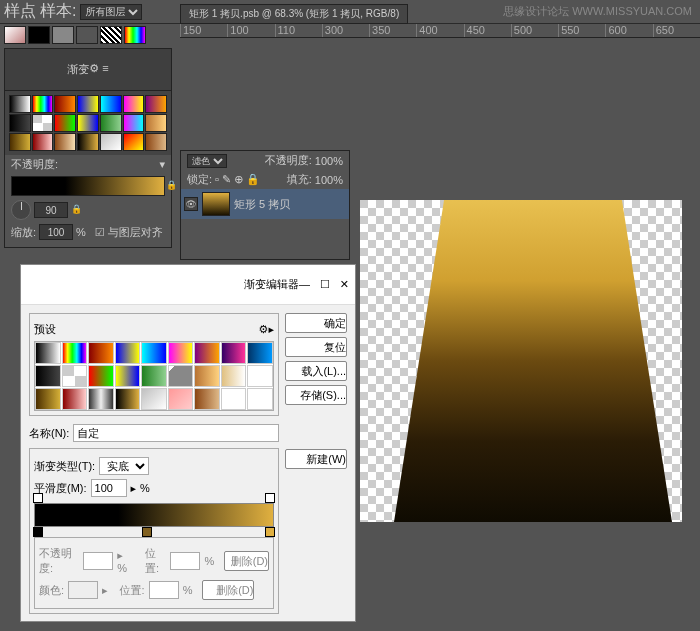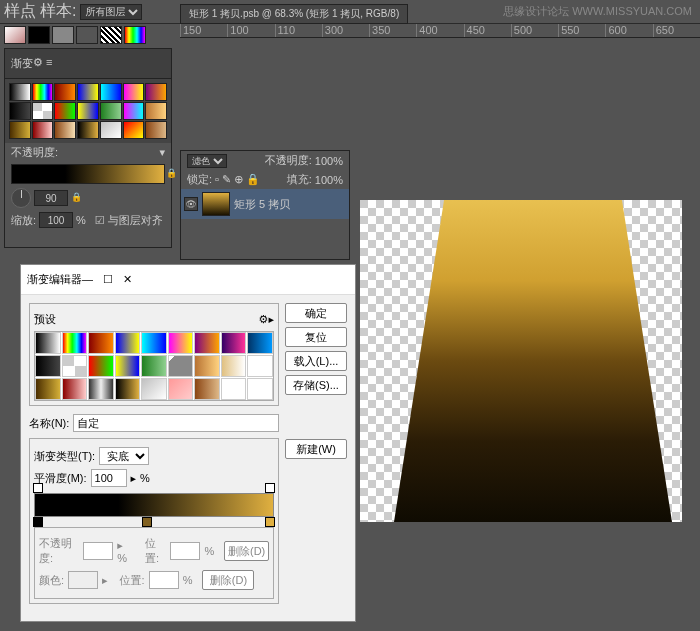--- a/index.html
+++ b/index.html
@@ -11,21 +11,21 @@
 .tool-swatch{display:flex;margin:2px 4px;gap:2px}
 .sw{width:22px;height:18px;border:1px solid #222}
 .grad-diag{background:linear-gradient(135deg,#fff,#c08080)}
 .sw.black{background:#000}
 .sw.gray{background:#888}
 .sw.dgray{background:#555}
 .sw.hatch{background:repeating-linear-gradient(45deg,#000,#000 2px,#fff 2px,#fff 4px)}
 .sw.spectrum{background:linear-gradient(90deg,red,yellow,lime,cyan,blue,magenta)}
 .panel{position:absolute;background:#535353;border:1px solid #222}
 .gradients-panel{left:4px;top:48px;width:168px;height:200px}
-.p-head{display:flex;justify-content:flex-start;padding:7px 6px;background:#3f3f3f;border-bottom:1px solid #222}
+.p-head{display:flex;justify-content:center;padding:13px 6px;background:#3f3f3f;border-bottom:1px solid #222}
 .preset-grid{display:grid;grid-template-columns:repeat(7,1fr);gap:1px;padding:4px;background:#444}
 .pg{height:18px;border:1px solid #222}
 .row{display:flex;align-items:center;padding:2px 6px;gap:3px}
 .num-input{width:34px;height:16px;background:#3a3a3a;border:1px solid #222;color:#ccc;font-size:10px;text-align:center}
 .grad-bar{height:20px;margin:2px 6px;border:1px solid #222;background:linear-gradient(90deg,#000 0%,#000 35%,#e0b040 100%);position:relative}
 .lock{width:10px;height:12px;font-size:9px}
 .angle-dial{width:20px;height:20px;border:1px solid #666;border-radius:50%;background:#444;position:relative}
 .angle-dial:after{content:"";position:absolute;width:1px;height:8px;background:#ccc;left:9px;top:1px}
 .doc-tab{position:absolute;left:180px;top:4px;height:20px;background:#454545;padding:2px 8px;font-size:10px;border:1px solid #222}
 .ruler-h{position:absolute;left:180px;top:24px;right:0;height:14px;background:#535353;border-bottom:1px solid #222;font-size:8px;display:flex;overflow:hidden}
@@ -34,25 +34,25 @@
 .layers-tabs{display:flex;background:#3f3f3f}
 .layers-tabs div{padding:3px 8px;font-size:10px}
 .layers-tabs .act{background:#535353}
 .layer-row{display:flex;align-items:center;padding:3px;gap:4px;background:#4a5f7a}
 .eye{width:14px;height:14px;border:1px solid #222;background:#444;text-align:center;font-size:9px;line-height:12px}
 .lthumb{width:28px;height:24px;background:linear-gradient(#e0b040,#1a1200);border:1px solid #222}
 .canvas-area{position:absolute;left:360px;top:200px;width:322px;height:322px;background:#535353}
 .checker{width:100%;height:100%;background-image:repeating-conic-gradient(#fff 0 25%,#ccc 25% 50%);background-size:16px 16px;position:relative}
 .shape{position:absolute;left:34px;top:0;right:10px;bottom:0;background:linear-gradient(#e8c050 0%,#d0a030 25%,#6b4a10 50%,#2a1c06 75%,#0f0b02 100%);clip-path:polygon(18% 0,82% 0,100% 100%,0 100%)}
 .dialog{position:absolute;left:20px;top:264px;width:336px;height:358px;background:#f0f0f0;border:1px solid #888;color:#000}
-.dlg-title{height:30px;background:#fff;display:flex;align-items:center;justify-content:flex-start;padding:0 6px;border-bottom:1px solid #ddd}
+.dlg-title{height:40px;background:#fff;display:flex;align-items:center;justify-content:flex-end;padding:0 6px;border-bottom:1px solid #ddd}
 .dlg-body{padding:8px;display:flex;gap:6px}
 .dlg-left{flex:1}
 .dlg-right{width:62px;display:flex;flex-direction:column;gap:4px}
-.dlg-btn{height:20px;border:1px solid #888;background:#fff;font-size:11px;text-align:center;line-height:18px;border-radius:2px;color:#000}
+.dlg-btn{height:20px;border:1px solid #888;background:#fff;font-size:11px;text-align:right;line-height:18px;border-radius:2px;color:#000}
 .dlg-field{border:1px solid #aaa;padding:4px}
 .dlg-presets{display:grid;grid-template-columns:repeat(9,1fr);gap:1px;height:70px;background:#fff;border:1px solid #aaa;overflow:hidden}
 .dp{border:1px solid #ccc}
 .dlg-row{display:flex;align-items:center;gap:4px;margin:4px 0;color:#000}
 .dlg-row label{font-size:11px;color:#000}
 .dlg-input{border:1px solid #aaa;height:18px;padding:0 3px;font-size:11px;color:#000;background:#fff}
 .dlg-grad-edit{height:24px;border:1px solid #888;background:linear-gradient(90deg,#000 0%,#000 35%,#e0b040 100%);margin:6px 0;position:relative}
 .stop{position:absolute;width:10px;height:10px;border:1px solid #000;background:#fff;bottom:-11px}
 .stop.top{top:-11px;bottom:auto}
 .watermark{position:absolute;right:8px;top:4px;font-size:11px;color:#888}

